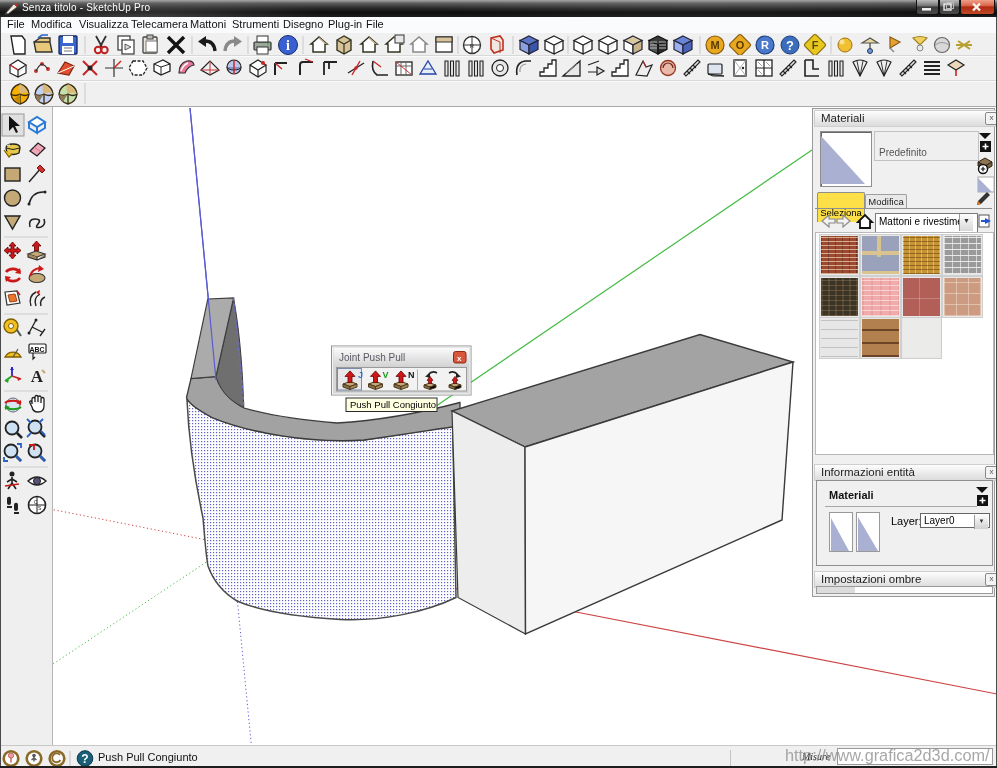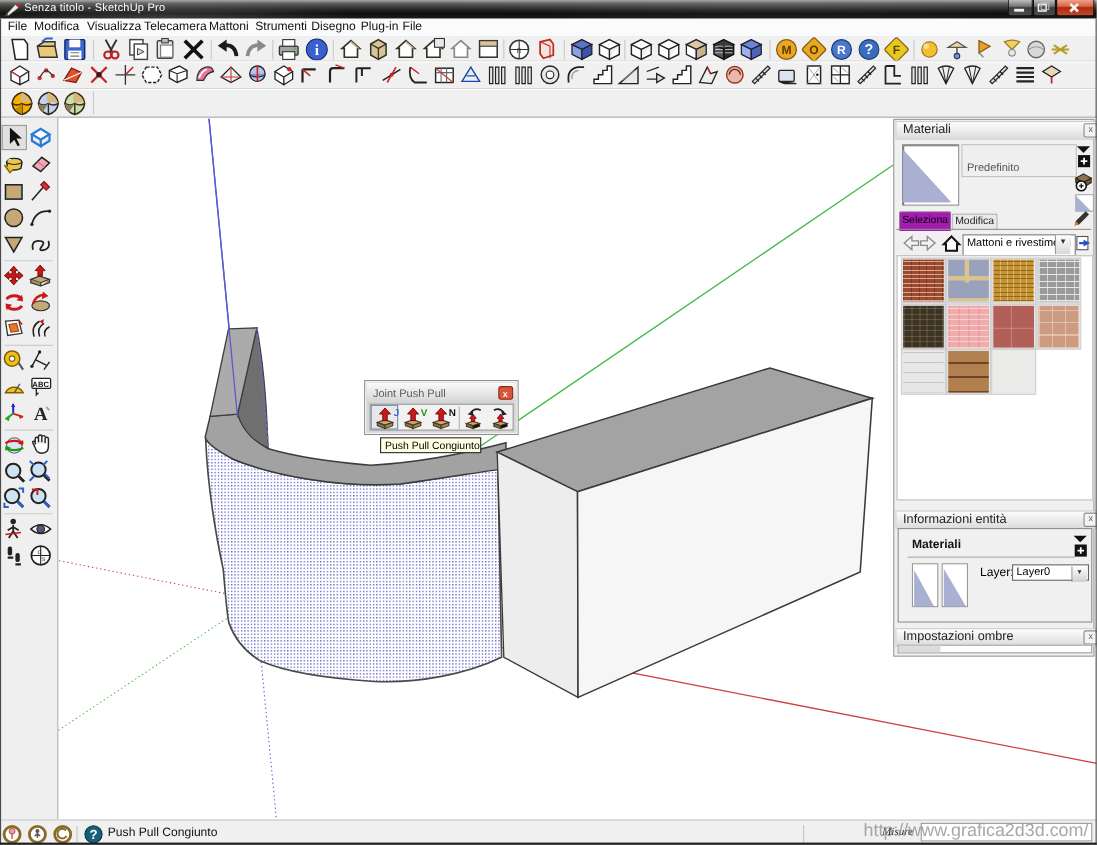--- a/index.html
+++ b/index.html
@@ -719,21 +719,21 @@
           <path d="M15,6 L8,10 L8,14 L15,10 Z" fill="#74603f" stroke="#33261a" stroke-width="1"></path>
           <circle cx="6" cy="13" r="4.5" fill="#fff" stroke="#111" stroke-width="1.4"></circle>
           <path d="M3.8,13 h4.4 M6,10.8 v4.4" stroke="#111" stroke-width="1.2"></path>
         </g>
       <g transform="translate(1,47)">
           <rect x="0" y="0" width="16" height="15" fill="#fff" stroke="#aaa"></rect>
           <path d="M0,1 L14,15 L0,15 Z" fill="#aab0d2"></path>
         </g>
     </svg>
 
-    <div class="abs" style="left:4px;top:83px;width:46px;height:15px;background:#a21caf;border:1px solid #8f8f8f;border-bottom:none;border-radius:2px 2px 0 0;font-size:9.5px;text-align:center;padding-top:2px;">Seleziona</div>
+    <div class="abs" style="left:4px;top:83px;width:46px;height:15px;background:#fde047;border:1px solid #8f8f8f;border-bottom:none;border-radius:2px 2px 0 0;font-size:9.5px;text-align:center;padding-top:14px;">Seleziona</div>
     <div class="abs" style="left:52px;top:85px;width:40px;height:13px;background:#e9e9e9;border:1px solid #9f9f9f;border-bottom:none;border-radius:2px 2px 0 0;font-size:9.5px;text-align:center;color:#222;padding-top:1px;">Modifica</div>
     <div class="abs" style="left:2px;top:99px;width:177px;height:0;border-top:1px solid #8f8f8f;"></div>
     <svg class="abs" style="left:162px;top:82px" width="16" height="16">
         <path d="M12,1 L15,4 L6,13 L2,14 L3,10 Z" fill="#333"></path>
         <path d="M3,10 L6,13 L2,14 Z" fill="#e07820"></path>
       </svg>
 
     <svg class="abs" style="left:6px;top:103px" width="174" height="20">
       <path d="M10,3 L10,7 L16,7 L16,11 L10,11 L10,15 L3,9 Z" fill="#f2f2f2" stroke="#8a8a8a" stroke-width="1.2"></path>
       <path d="M24,3 L24,7 L18,7 L18,11 L24,11 L24,15 L31,9 Z" fill="#f2f2f2" stroke="#8a8a8a" stroke-width="1.2"></path>

